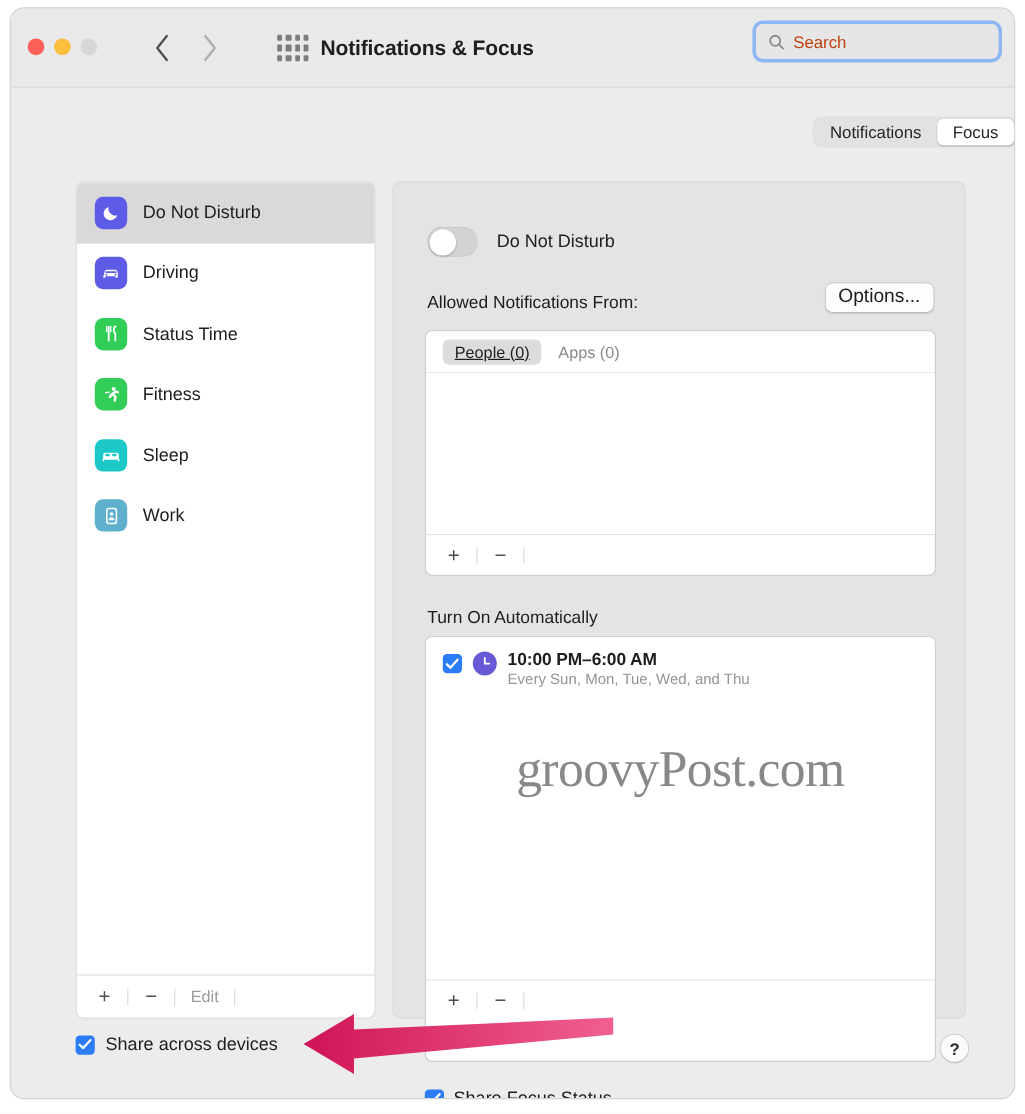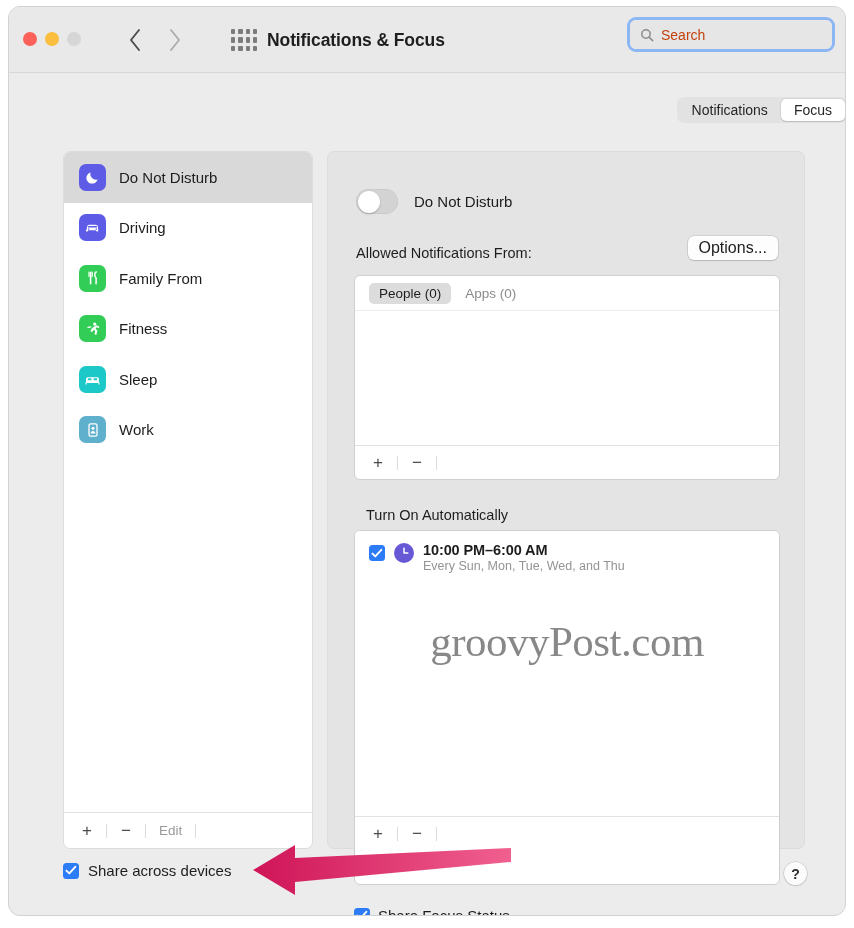--- a/index.html
+++ b/index.html
@@ -137,21 +137,21 @@
     position: absolute; left: 1.5px; top: 1.5px;
     width: 22px; height: 22px; border-radius: 50%;
     background: #ffffff; box-shadow: 0 1px 2px rgba(0,0,0,.22);
   }
   .toggle-label { font-size: 15px; color: #1d1d1d; }
 
   .section-label {
     position: absolute; font-size: 14.5px; color: #1d1d1d;
   }
   .allowed-label { left: 28px; top: 93px; }
-  .auto-label { left: 28px; top: 355px; margin-left: 10px; }
+  .auto-label { left: 28px; top: 355px; }
 
   .options-btn {
     position: absolute; right: 26px; top: 84px;
     height: 24px; padding: 0 11px;
     background: #fdfdfd; border-radius: 6px;
     box-shadow: 0 0 0 0.5px rgba(0,0,0,.16), 0 1px 1.5px rgba(0,0,0,.12);
     display: flex; align-items: center;
     font-size: 16px; color: #1d1d1d;
   }
 
@@ -163,21 +163,21 @@
   }
   .listbox.allowed { left: 26px; top: 123px; width: 426px; height: 205px; }
   .listbox.auto { left: 26px; top: 378px; width: 426px; height: 355px; }
 
   .seg-tabs {
     height: 34px; display: flex; align-items: center; padding-left: 14px; gap: 4px;
   }
   .seg-tab {
     font-size: 13.5px; padding: 3px 10px; border-radius: 5px; color: #8b8b8b;
   }
-  .seg-tab.active { background: #dcdcdc; color: #1d1d1d; }
+  .seg-tab.active { background: #dcdcdc; color: #1d1d1d; text-decoration: underline; }
 
   .list-body { position: relative; background: #fff; }
   .listbox.allowed .list-body { height: 135px; border-top: 1px solid #ececec; }
   .listbox.auto .list-body { height: 285px; }
 
   .list-footer {
     height: 34px; border-top: 1px solid #e2e2e2;
     display: flex; align-items: center; padding-left: 10px;
   }
 
@@ -324,21 +324,21 @@
       </div>
 
       <div class="focus-row">
         <span class="focus-icon" style="background:#32cd57">
           <svg width="18" height="18" viewBox="0 0 18 18">
             <path d="M5 3v4.3M6.6 3v4.3M8.2 3v4.3" stroke="#fff" stroke-width="1.25" stroke-linecap="round"></path>
             <path d="M6.6 7.3v7.4" stroke="#fff" stroke-width="1.6" stroke-linecap="round"></path>
             <path d="M12.4 3c-1 0-1.6 1.3-1.6 3.2 0 1.5.6 2.4 1.3 2.7v5.8" stroke="#fff" stroke-width="1.5" stroke-linecap="round" fill="none"></path>
           </svg>
         </span>
-        <span class="focus-label">Family From</span>
+        <span class="focus-label">Status Time</span>
       </div>
 
       <div class="focus-row">
         <span class="focus-icon" style="background:#32cd57">
           <svg width="18" height="18" viewBox="0 0 18 18">
             <circle cx="10.7" cy="4.1" r="1.6" fill="#fff"></circle>
             <path d="M10.6 6.3 8 8.2l-1.7 3 2 .7 1.4-2.1 1.5 1.1-.7 3.5 1.9.4 1-4.3-1.9-1.6 1.1-1.7 2.3 1 .4-1.7-2.6-1.3z" fill="#fff"></path>
             <path d="M6.8 6.8 4 7.3" stroke="#fff" stroke-width="1.3" stroke-linecap="round"></path>
           </svg>
         </span>

